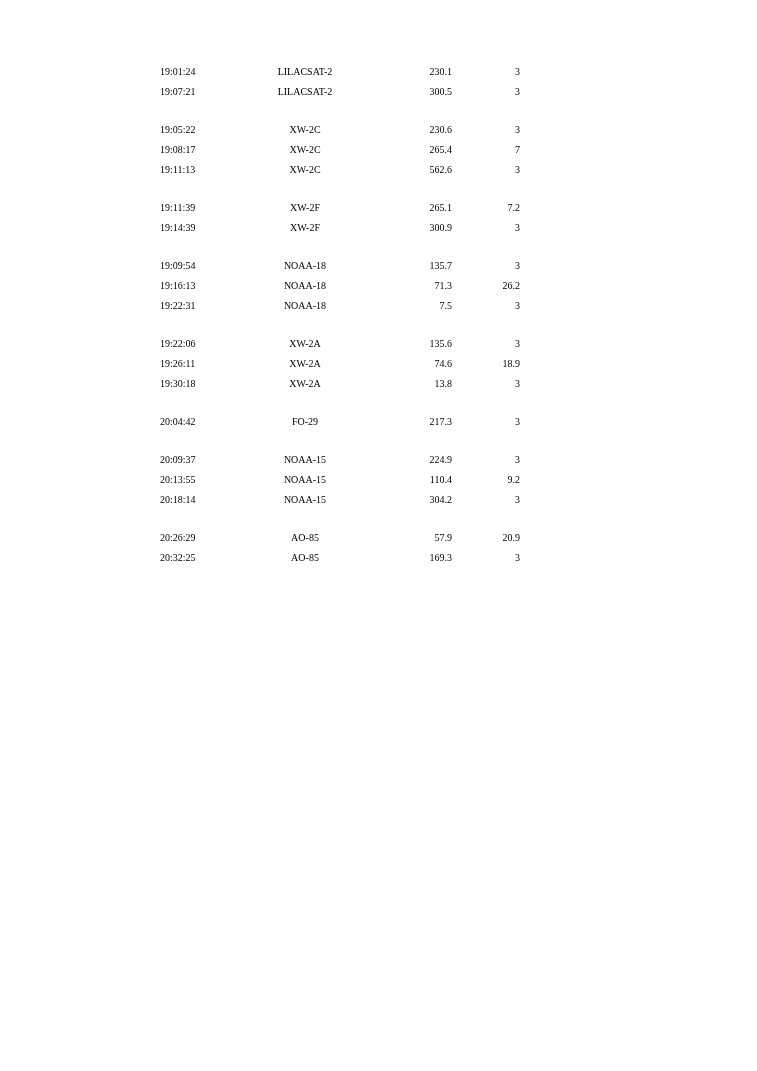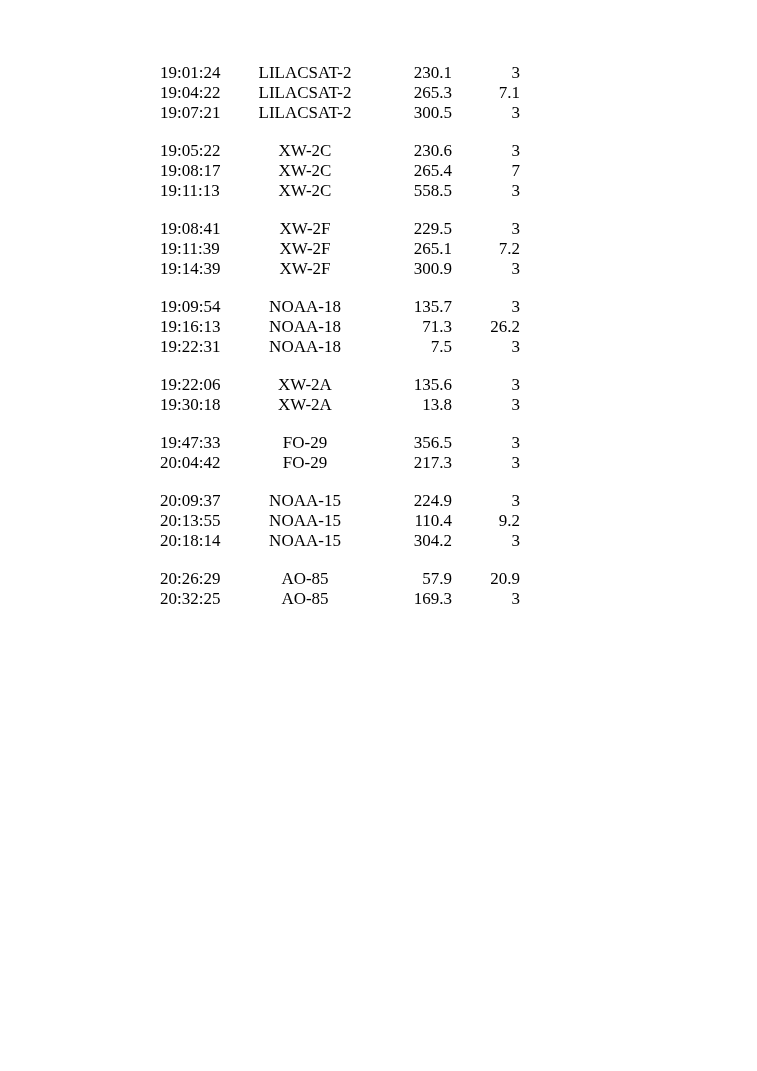--- a/index.html
+++ b/index.html
@@ -22,21 +22,21 @@
   }
   .table-wrap {
     position: absolute;
     left: 160px;
     top: 62px;
     width: 360px;
   }
   table.passes {
     border-collapse: collapse;
     width: 360px;
-    font-size: 17px;
+    font-size: 10px;
     line-height: 1.0;
   }
   table.passes td {
     padding: 0;
     height: 20px;
     vertical-align: middle;
     white-space: nowrap;
   }
   td.c-time {
     width: 78px;
@@ -68,26 +68,20 @@
   <div class="table-wrap">
     <table class="passes">
       <tbody id="pass-table-body">
           <tr>
             <td class="c-time">19:01:24</td>
             <td class="c-sat">LILACSAT-2</td>
             <td class="c-az">230.1</td>
             <td class="c-el">3</td>
           </tr>
           <tr>
-            <td class="c-time">19:04:22</td>
-            <td class="c-sat">LILACSAT-2</td>
-            <td class="c-az">265.3</td>
-            <td class="c-el">7.1</td>
-          </tr>
-          <tr>
             <td class="c-time">19:07:21</td>
             <td class="c-sat">LILACSAT-2</td>
             <td class="c-az">300.5</td>
             <td class="c-el">3</td>
           </tr>
           <tr class="spacer">
             <td colspan="4"></td>
           </tr>
           <tr>
             <td class="c-time">19:05:22</td>
@@ -97,31 +91,25 @@
           </tr>
           <tr>
             <td class="c-time">19:08:17</td>
             <td class="c-sat">XW-2C</td>
             <td class="c-az">265.4</td>
             <td class="c-el">7</td>
           </tr>
           <tr>
             <td class="c-time">19:11:13</td>
             <td class="c-sat">XW-2C</td>
-            <td class="c-az">558.5</td>
-            <td class="c-el">3</td>
-          </tr>
-          <tr class="spacer">
-            <td colspan="4"></td>
-          </tr>
-          <tr>
-            <td class="c-time">19:08:41</td>
-            <td class="c-sat">XW-2F</td>
-            <td class="c-az">229.5</td>
-            <td class="c-el">3</td>
+            <td class="c-az">562.6</td>
+            <td class="c-el">3</td>
+          </tr>
+          <tr class="spacer">
+            <td colspan="4"></td>
           </tr>
           <tr>
             <td class="c-time">19:11:39</td>
             <td class="c-sat">XW-2F</td>
             <td class="c-az">265.1</td>
             <td class="c-el">7.2</td>
           </tr>
           <tr>
             <td class="c-time">19:14:39</td>
             <td class="c-sat">XW-2F</td>
@@ -152,33 +140,33 @@
           <tr class="spacer">
             <td colspan="4"></td>
           </tr>
           <tr>
             <td class="c-time">19:22:06</td>
             <td class="c-sat">XW-2A</td>
             <td class="c-az">135.6</td>
             <td class="c-el">3</td>
           </tr>
           <tr>
+            <td class="c-time">19:26:11</td>
+            <td class="c-sat">XW-2A</td>
+            <td class="c-az">74.6</td>
+            <td class="c-el">18.9</td>
+          </tr>
+          <tr>
             <td class="c-time">19:30:18</td>
             <td class="c-sat">XW-2A</td>
             <td class="c-az">13.8</td>
             <td class="c-el">3</td>
           </tr>
           <tr class="spacer">
             <td colspan="4"></td>
-          </tr>
-          <tr>
-            <td class="c-time">19:47:33</td>
-            <td class="c-sat">FO-29</td>
-            <td class="c-az">356.5</td>
-            <td class="c-el">3</td>
           </tr>
           <tr>
             <td class="c-time">20:04:42</td>
             <td class="c-sat">FO-29</td>
             <td class="c-az">217.3</td>
             <td class="c-el">3</td>
           </tr>
           <tr class="spacer">
             <td colspan="4"></td>
           </tr>

